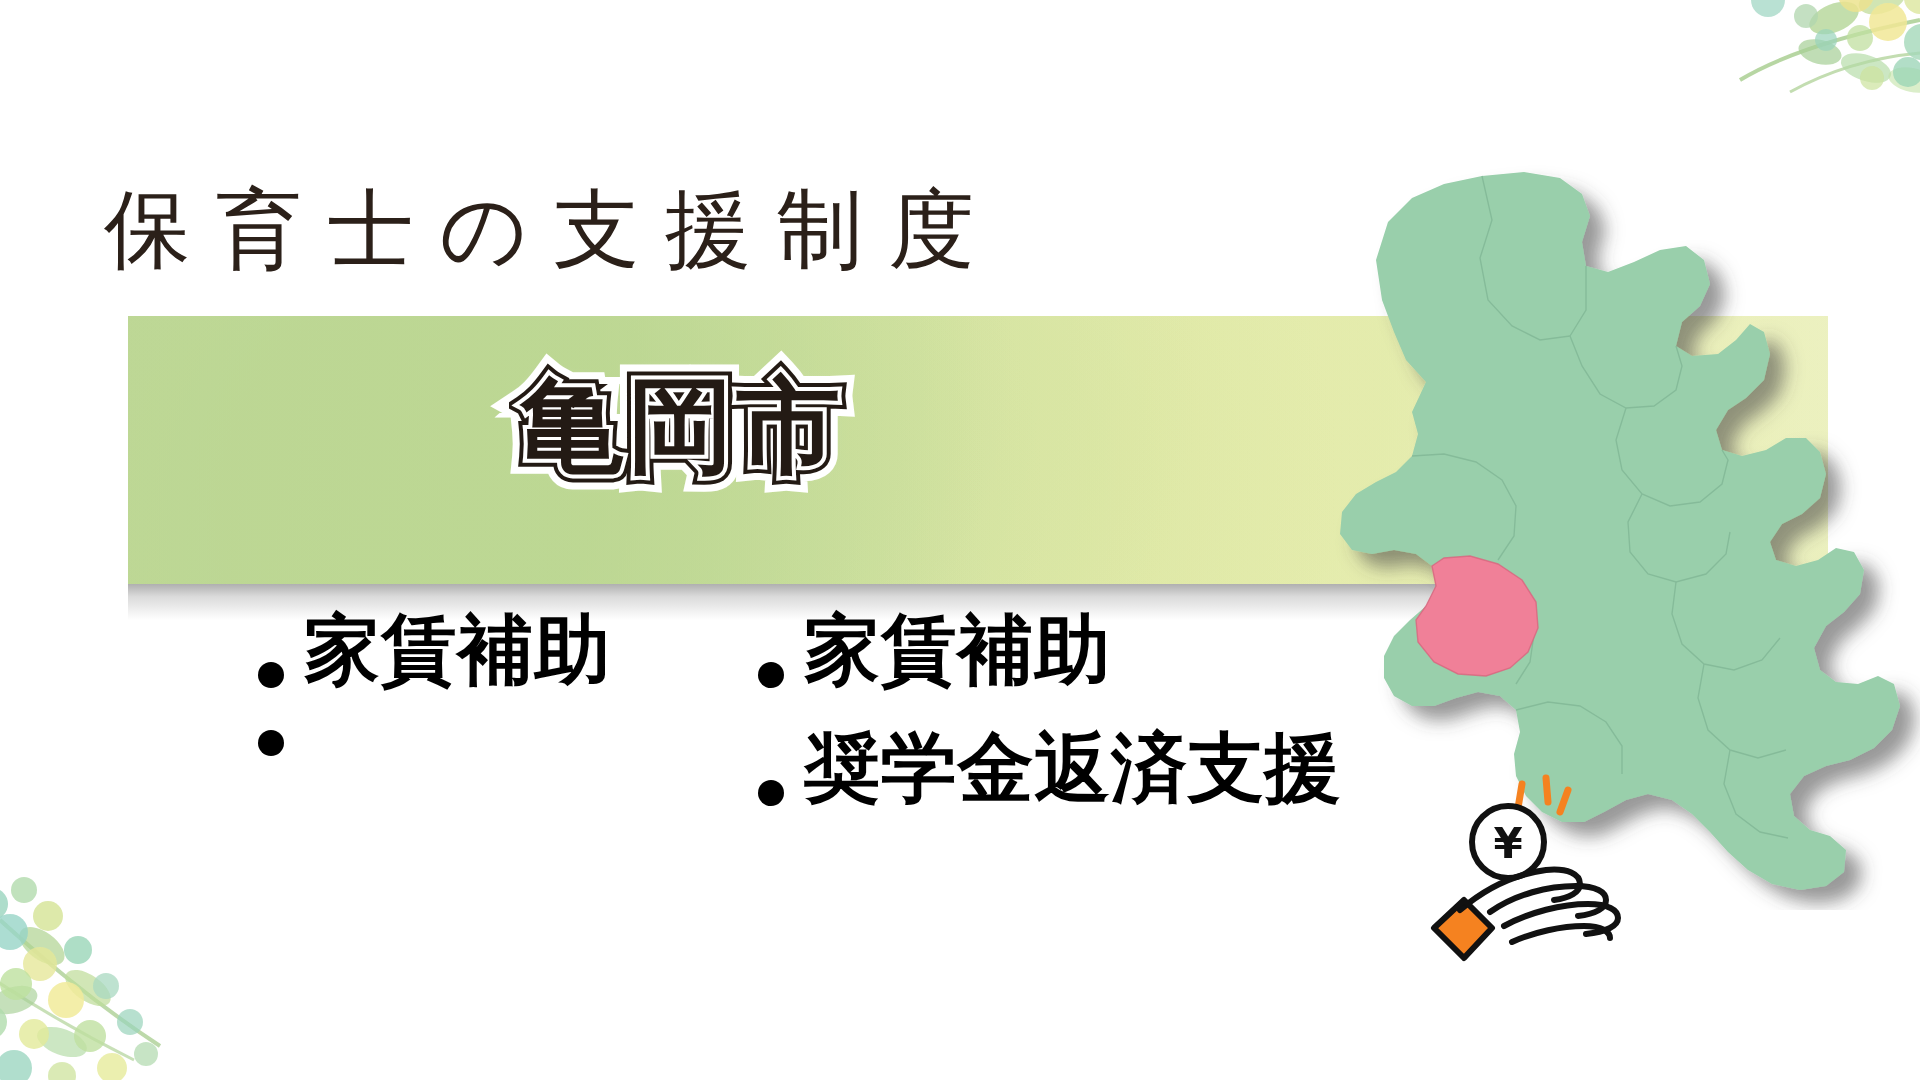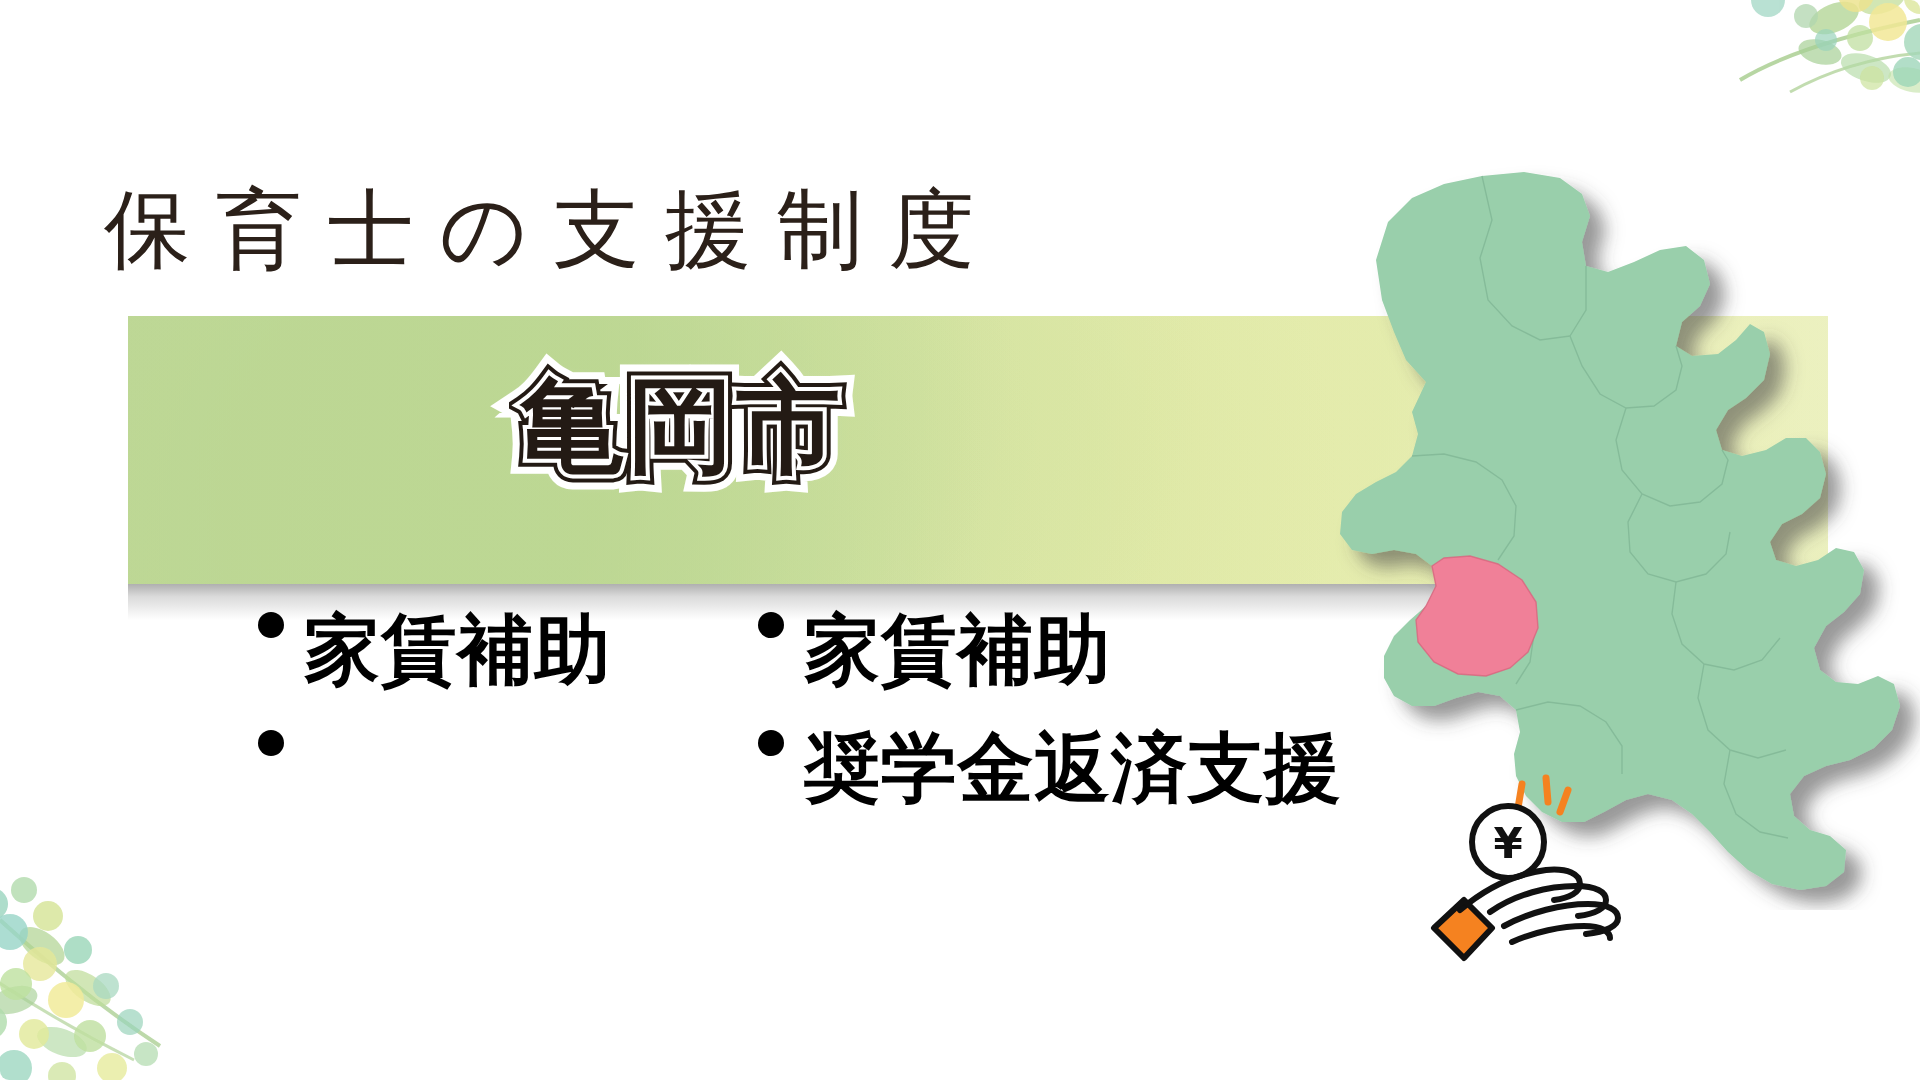--- a/index.html
+++ b/index.html
@@ -2,21 +2,21 @@
 <html><head>
 <meta charset="utf-8">
 <style>
   html,body{margin:0;padding:0;}
   body{
     width:1920px;height:1080px;
     background:#ffffff;
     font-family:"DejaVu Sans","Liberation Sans",sans-serif;
     overflow:hidden;position:relative;
   }
-  #stage{position:absolute;inset:0;width:1920px;height:1080px;overflow:hidden;background:#fff;border-radius:9px;}
+  #stage{position:absolute;inset:0;width:1920px;height:1080px;overflow:hidden;background:#fff;}
 
   
   .deco{position:absolute;pointer-events:none;}
   #deco-tr{right:-20px;top:-40px;width:320px;height:240px;}
   #deco-bl{left:-30px;bottom:-40px;width:330px;height:260px;}
 
   
   #band{
     position:absolute;left:128px;top:316px;width:1700px;height:268px;
     background:
@@ -69,21 +69,21 @@
   }
   #city-fill{
     position:absolute;left:0;top:0;color:#231a14;z-index:3;
   }
 
   
   #benefits{
     position:absolute;left:258px;top:612px;width:1240px;
   }
   .brow{display:flex;align-items:flex-start;height:118px;}
-  .bcol{display:flex;align-items:flex-start;}
+  .bcol{display:flex;align-items:flex-end;}
   .bcol.c1{width:500px;}
   .bdot{
     width:26px;height:26px;border-radius:50%;background:#000;
     margin-right:20px;flex:0 0 auto;
   }
   .blabel{
     font-size:76px;line-height:1;font-weight:900;color:#000;
     letter-spacing:.01em;white-space:nowrap;
     font-family:"DejaVu Sans","Liberation Sans",sans-serif;
   }

